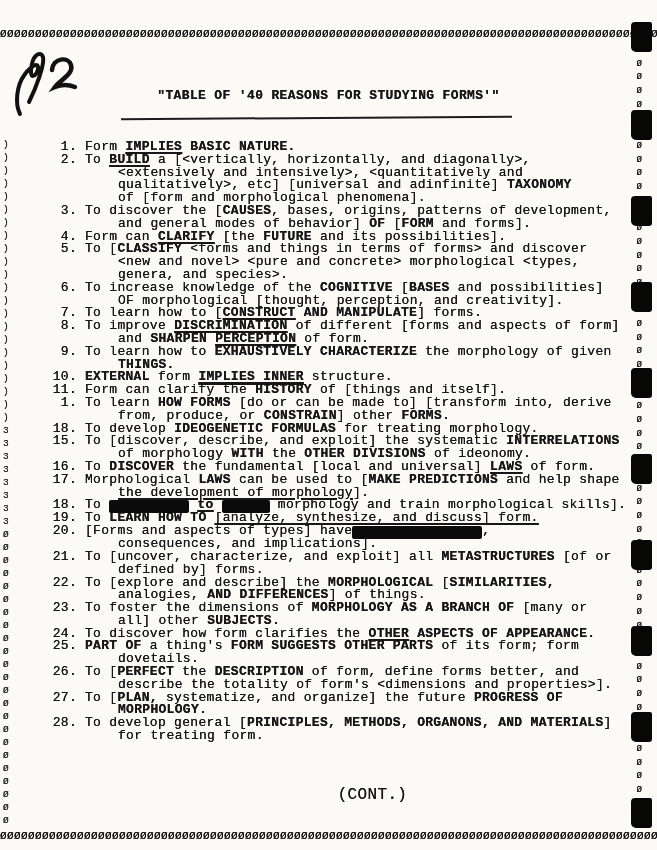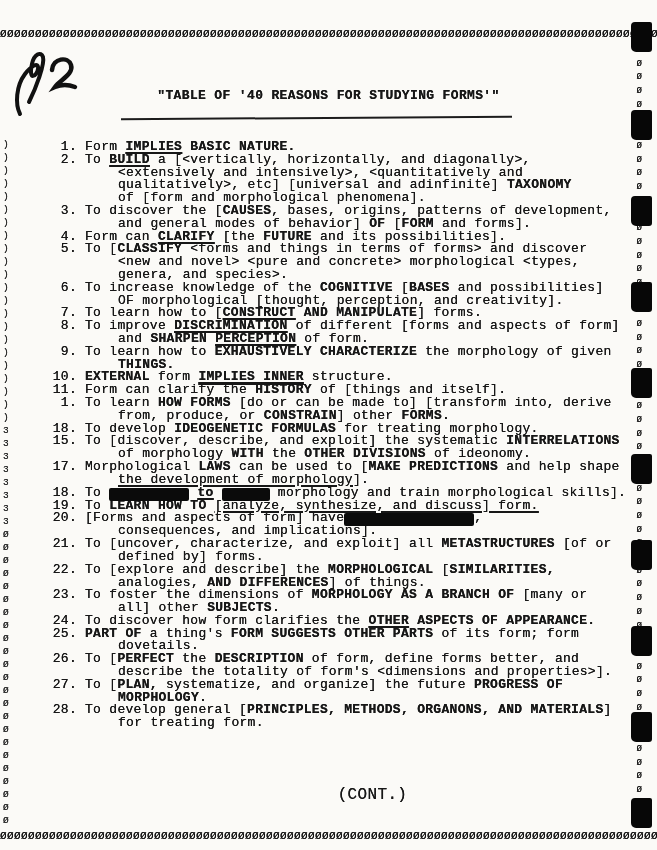--- a/index.html
+++ b/index.html
@@ -257,34 +257,38 @@
       </div>
       <div class="item">
         <span class="num">18.</span>
         <div class="txt"><span>To develop </span><span class="b">IDEOGENETIC FORMULAS</span><span> for treating morphology.</span></div>
       </div>
       <div class="item">
         <span class="num">15.</span>
         <div class="txt"><span>To [discover, describe, and exploit] the systematic </span><span class="b">INTERRELATIONS</span><br><span>of morphology </span><span class="b">WITH</span><span> the </span><span class="b">OTHER DIVISIONS</span><span> of ideonomy.</span></div>
       </div>
       <div class="item">
+        <span class="num">16.</span>
+        <div class="txt"><span>To </span><span class="b">DISCOVER</span><span> the fundamental [local and universal] </span><span class="b u">LAWS</span><span> of form.</span></div>
+      </div>
+      <div class="item">
         <span class="num">17.</span>
         <div class="txt"><span>Morphological </span><span class="b">LAWS</span><span> can be used to [</span><span class="b">MAKE PREDICTIONS</span><span> and help shape</span><br><span class="u">the development of morphology</span><span>].</span></div>
       </div>
       <div class="item">
         <span class="num">18.</span>
         <div class="txt"><span>To </span><span class="redact" style="width: 80px;"></span><span> </span><span class="b u">to</span><span> </span><span class="redact" style="width: 48px;"></span><span> morphology and train morphological skills].</span></div>
       </div>
       <div class="item">
         <span class="num">19.</span>
         <div class="txt"><span>To </span><span class="b">LEARN HOW TO</span><span> </span><span class="u">[analyze, synthesize, and discuss] form.</span></div>
       </div>
       <div class="item">
         <span class="num">20.</span>
-        <div class="txt"><span>[Forms and aspects of form] have</span><span class="redact" style="width: 130px;"></span><span>,</span><br><span>consequences, and implications].</span></div>
+        <div class="txt"><span>[Forms and aspects of types] have</span><span class="redact" style="width: 130px;"></span><span>,</span><br><span>consequences, and implications].</span></div>
       </div>
       <div class="item">
         <span class="num">21.</span>
         <div class="txt"><span>To [uncover, characterize, and exploit] all </span><span class="b">METASTRUCTURES</span><span> [of or</span><br><span>defined by] forms.</span></div>
       </div>
       <div class="item">
         <span class="num">22.</span>
         <div class="txt"><span>To [explore and describe] the </span><span class="b">MORPHOLOGICAL</span><span> [</span><span class="b">SIMILARITIES,</span><br><span>analogies, </span><span class="b">AND DIFFERENCES</span><span>] of things.</span></div>
       </div>
       <div class="item">

